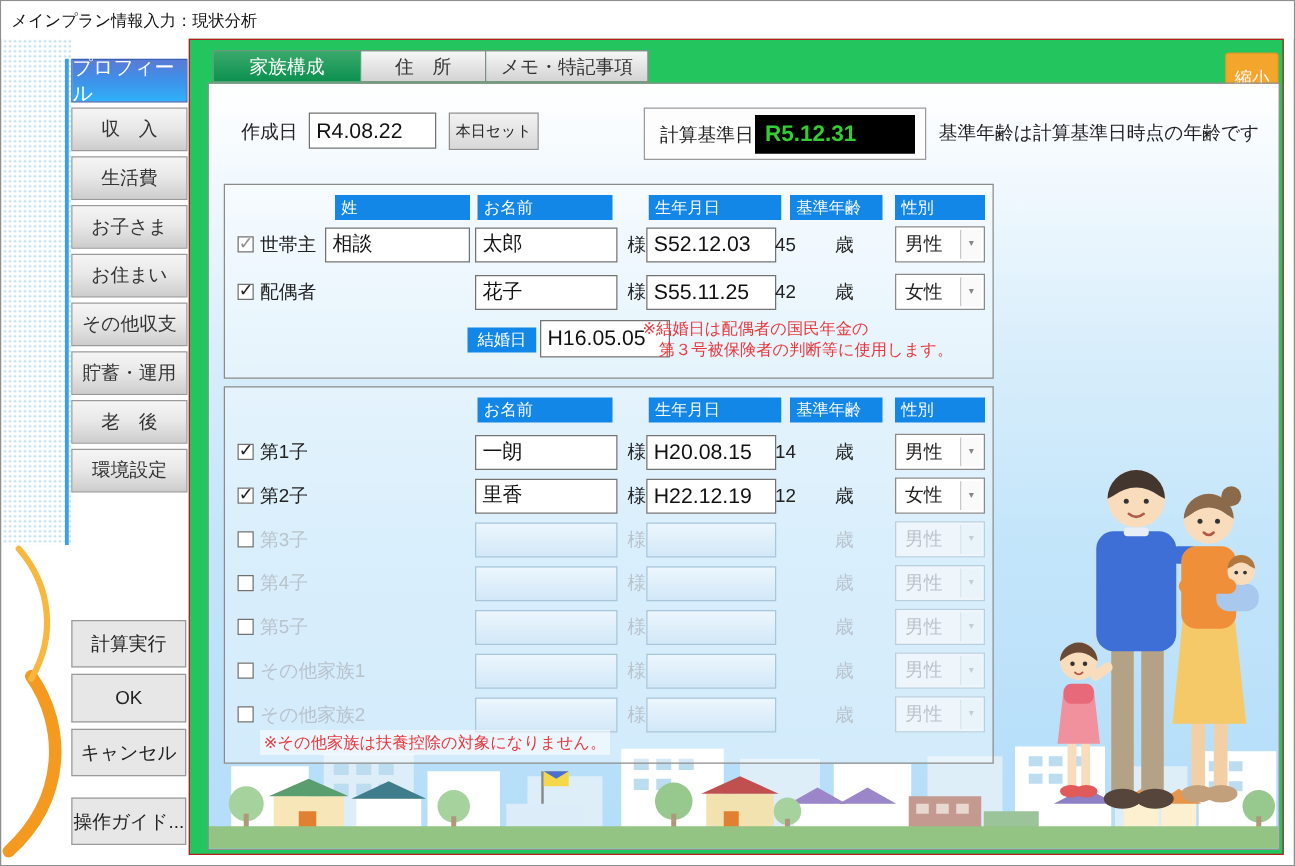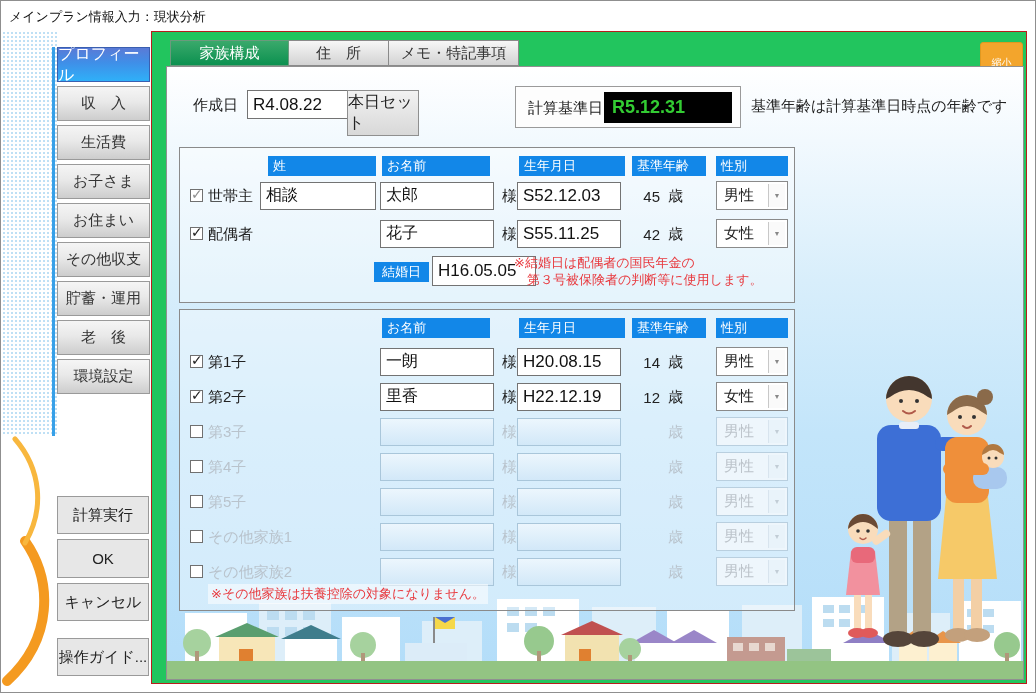--- a/index.html
+++ b/index.html
@@ -31,30 +31,30 @@
   .tabs{position:absolute;left:18px;top:8px;height:26px;display:flex}
   .tab{height:26px;display:flex;align-items:center;justify-content:center;font-size:15px;color:#333;
     border:1px solid #8a8a8a;border-left-width:0;cursor:pointer;
     background:linear-gradient(180deg,#f7f7f7,#d3d3d3)}
   .tab:first-child{border-left-width:1px}
   .tab:nth-child(1){width:119px}
   .tab:nth-child(2){width:100px}
   .tab:nth-child(3){width:130px}
   .tab.active{color:#fff;background:linear-gradient(180deg,#3aa96b,#0c9150);border-color:#6a9a7d}
   .shrink{position:absolute;left:828px;top:10px;width:43px;height:41px;background:#f3a52c;border:1px solid #e09820;
-    border-radius:3px;color:#fff;font-size:10px;display:flex;align-items:center;justify-content:center;cursor:pointer}
+    border-radius:3px;color:#fff;font-size:14px;display:flex;align-items:center;justify-content:center;cursor:pointer}
   .box{position:absolute;left:14px;top:34px;width:858px;height:614px;border:1px solid #909090;overflow:hidden;
     background:linear-gradient(180deg,#ffffff 0%,#f2f9fe 12%,#d8eefb 35%,#c3e5fa 60%,#b3ddf9 100%)}
   
   .lbl{font-size:15px;color:#222}
   .created-lbl{position:absolute;left:26px;top:29px}
   .inp{border:1px solid #737373;background:#fff;font:16px "Liberation Sans","DejaVu Sans",sans-serif;padding:0 5px;color:#111}
   .created-inp{position:absolute;left:80px;top:23px;width:102px;height:29px;font-size:17px}
-  .today-btn{position:absolute;left:180px;top:23px;width:72px;height:46px;background:linear-gradient(180deg,#f2f2f2,#d8d8d8);
-    border:1px solid #8f8f8f;font-size:16px;color:#222;display:flex;align-items:center;justify-content:center;cursor:pointer}
+  .today-btn{position:absolute;left:192px;top:23px;width:72px;height:30px;background:linear-gradient(180deg,#f2f2f2,#d8d8d8);
+    border:1px solid #8f8f8f;font-size:12px;color:#222;display:flex;align-items:center;justify-content:center;cursor:pointer}
   .base-box{position:absolute;left:348px;top:19px;width:226px;height:42px;border:1px solid #9a9a9a;background:#fdfdfd}
   .base-lbl{position:absolute;left:12px;top:12px;font-size:15px;color:#222}
   .base-disp{position:absolute;left:88px;top:5px;width:128px;height:31px;background:#000;color:#33cc33;
     font-size:18px;font-weight:bold;line-height:31px;padding-left:8px}
   .base-note{position:absolute;left:584px;top:30px;font-size:15px;color:#222}
   
   .tbl{position:absolute;left:12px;width:616px;border:1px solid #8a8a8a;background:rgba(255,255,255,0.38)}
   .tbl1{top:80px;height:156px}
   .tbl2{top:242px;height:302px}
   .bh{position:absolute;top:8px;height:20px;background:#1287e8;color:#fff;font-size:13px;line-height:20px;padding-left:5px}
@@ -69,21 +69,21 @@
   .crow{position:relative;height:35px}
   .cc{position:absolute;top:50%}
   .c-check{left:10px;width:13px;height:13px;margin-top:-7px;border:1px solid #707070;background:#fff}
   .c-check.checked::after{content:"✓";position:absolute;left:0;top:-4px;font-size:14px;font-weight:bold;color:#222}
   .c-check.checked.gray::after{color:#8f8f8f}
   .c-label{left:28px;transform:translateY(-50%)}
   .c-sei{left:80px;width:116px;height:28px;margin-top:-14px}
   .c-name{left:200px;width:114px;height:28px;margin-top:-14px}
   .c-sama{left:322px;transform:translateY(-50%)}
   .c-birth{left:337px;width:104px;height:28px;margin-top:-14px;font-size:17px}
-  .c-age{left:420px;width:60px;text-align:right;transform:translateY(-50%);font-size:15px;color:#222}
+  .c-age{left:440px;width:60px;transform:translateY(-50%);font-size:15px;color:#222}
   .c-sai{left:488px;transform:translateY(-50%)}
   .dd{left:536px;width:72px;height:29px;margin-top:-15px;border:1px solid #8a8a8a;background:#fff;display:flex;align-items:center;cursor:pointer}
   .dd-t{flex:1;padding-left:7px;font-size:15px;color:#222}
   .dd-a{width:17px;align-self:stretch;display:flex;align-items:center;justify-content:center;
     font-size:7px;color:#888;border-left:1px solid #c8c8c8;background:#fafafa;margin:2px 2px 2px 0}
   
   .dis .inp{background:linear-gradient(180deg,#ecf6fd,#d2e8f8);border-color:#a9c6da;pointer-events:none}
   .dis .lbl2{color:#b9c3cc}
   .dis .c-age{color:#b9c3cc}
   .dis .dd{border-color:#b9cfdf;background:#eef6fc}

